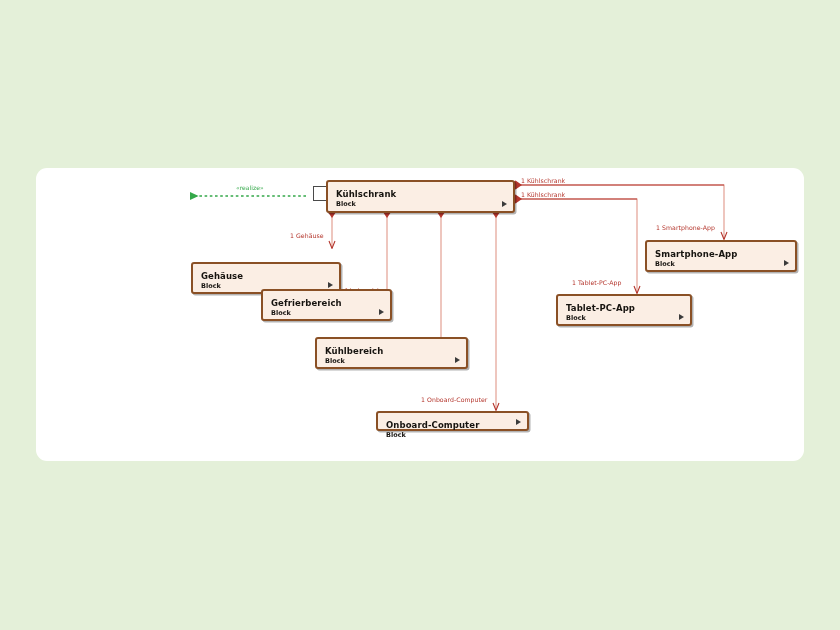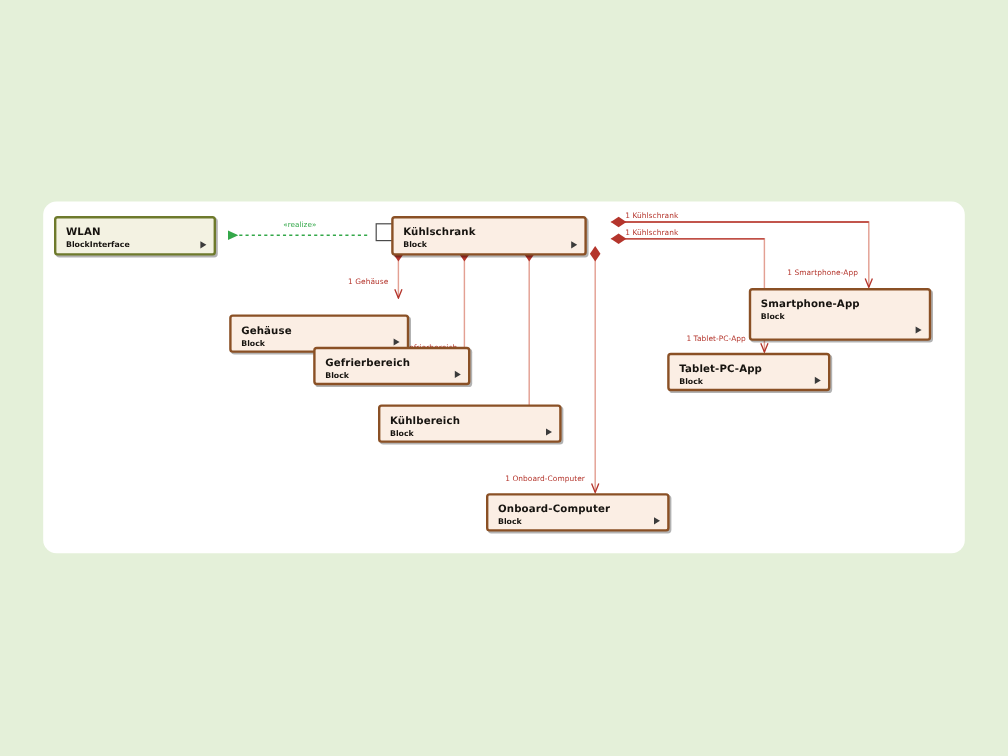--- a/index.html
+++ b/index.html
@@ -181,29 +181,24 @@
   <div class="elabel" style="left:421px; top:396px;">1 Onboard-Computer</div>
 
   <div class="elabel" style="left:656px; top:224px;">1 Smartphone-App</div>
 
   <div class="elabel" style="left:572px; top:279px;">1 Tablet-PC-App</div>
 
   <div class="elabel" style="left:521px; top:177px;">1 Kühlschrank</div>
 
   <div class="elabel" style="left:521px; top:191px;">1 Kühlschrank</div>
 
-  <div class="block iface" style="left:45px; top:180px; width:135px; height:33px;">
-    <div class="b-name">WLAN</div>
-    <div class="b-stereo">BlockInterface</div>
-    <div class="b-tri"></div>
-  </div>
 
   <div class="port" style="left:313px; top:186px;"></div>
 
-  <div class="block" style="left:326px; top:180px; width:163px; height:33px;">
+  <div class="block" style="left:326px; top:180px; width:189px; height:33px;">
     <div class="b-name">Kühlschrank</div>
     <div class="b-stereo">Block</div>
     <div class="b-tri"></div>
   </div>
 
   <div class="block" style="left:191px; top:262px; width:150px; height:32px;">
     <div class="b-name">Gehäuse</div>
     <div class="b-stereo">Block</div>
     <div class="b-tri"></div>
   </div>
@@ -213,27 +208,27 @@
     <div class="b-stereo">Block</div>
     <div class="b-tri"></div>
   </div>
 
   <div class="block" style="left:315px; top:337px; width:153px; height:32px;">
     <div class="b-name">Kühlbereich</div>
     <div class="b-stereo">Block</div>
     <div class="b-tri"></div>
   </div>
 
-  <div class="block" style="left:376px; top:411px; width:153px; height:32px;margin-left:29px;">
+  <div class="block" style="left:376px; top:411px; width:153px; height:20px;">
     <div class="b-name">Onboard-Computer</div>
     <div class="b-stereo">Block</div>
     <div class="b-tri"></div>
   </div>
 
-  <div class="block" style="left:624px; top:240px; width:152px; height:44px;">
+  <div class="block" style="left:645px; top:240px; width:152px; height:32px;">
     <div class="b-name">Smartphone-App</div>
     <div class="b-stereo">Block</div>
     <div class="b-tri"></div>
   </div>
 
   <div class="block" style="left:556px; top:294px; width:136px; height:32px;">
     <div class="b-name">Tablet-PC-App</div>
     <div class="b-stereo">Block</div>
     <div class="b-tri"></div>
   </div>

